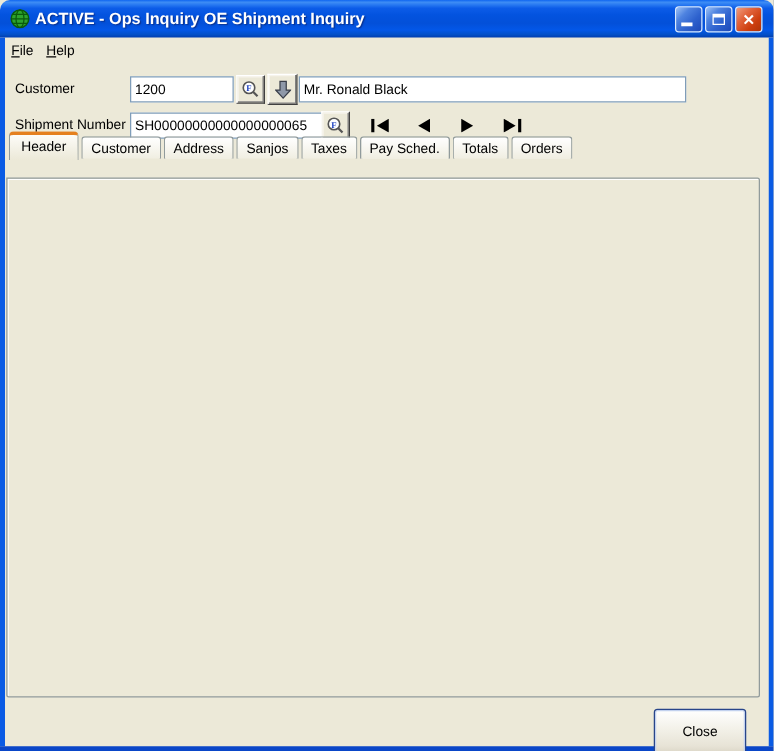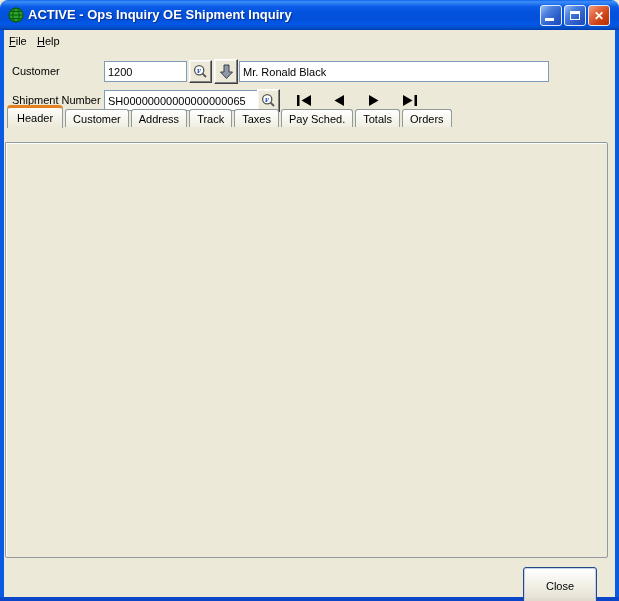--- a/index.html
+++ b/index.html
@@ -168,21 +168,21 @@
     <svg width="17" height="11" viewBox="0 0 17 11">
         <polygon points="2,0 2,11 11.5,5.5" fill="#000"></polygon>
         <rect x="13.5" y="0" width="2.5" height="11" fill="#000"></rect>
       </svg>
   </button>
 
   <div class="tabstrip">
     <span class="tab active">Header</span>
     <span class="tab">Customer</span>
     <span class="tab">Address</span>
-    <span class="tab">Track</span>
+    <span class="tab">Sanjos</span>
     <span class="tab">Taxes</span>
     <span class="tab">Pay Sched.</span>
     <span class="tab">Totals</span>
     <span class="tab">Orders</span>
   </div>
   <div class="tabpage"></div>
 
   <span class="lbl" style="left:14px;top:148px;">Invoice</span>
   <input class="inp" style="left: 88px; top: 148px; width: 177px; height: 21px;" value="IN0000000000064">
   <button class="btn3d" style="left:267px;top:147px;width:22px;height:23px;">

